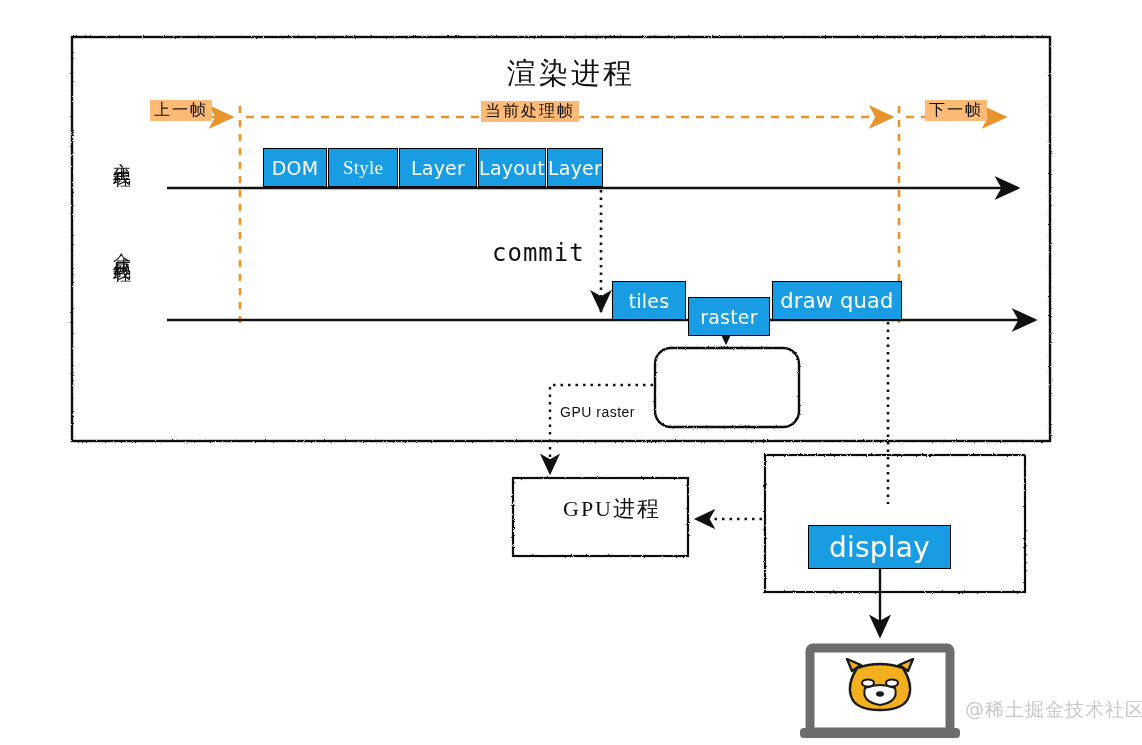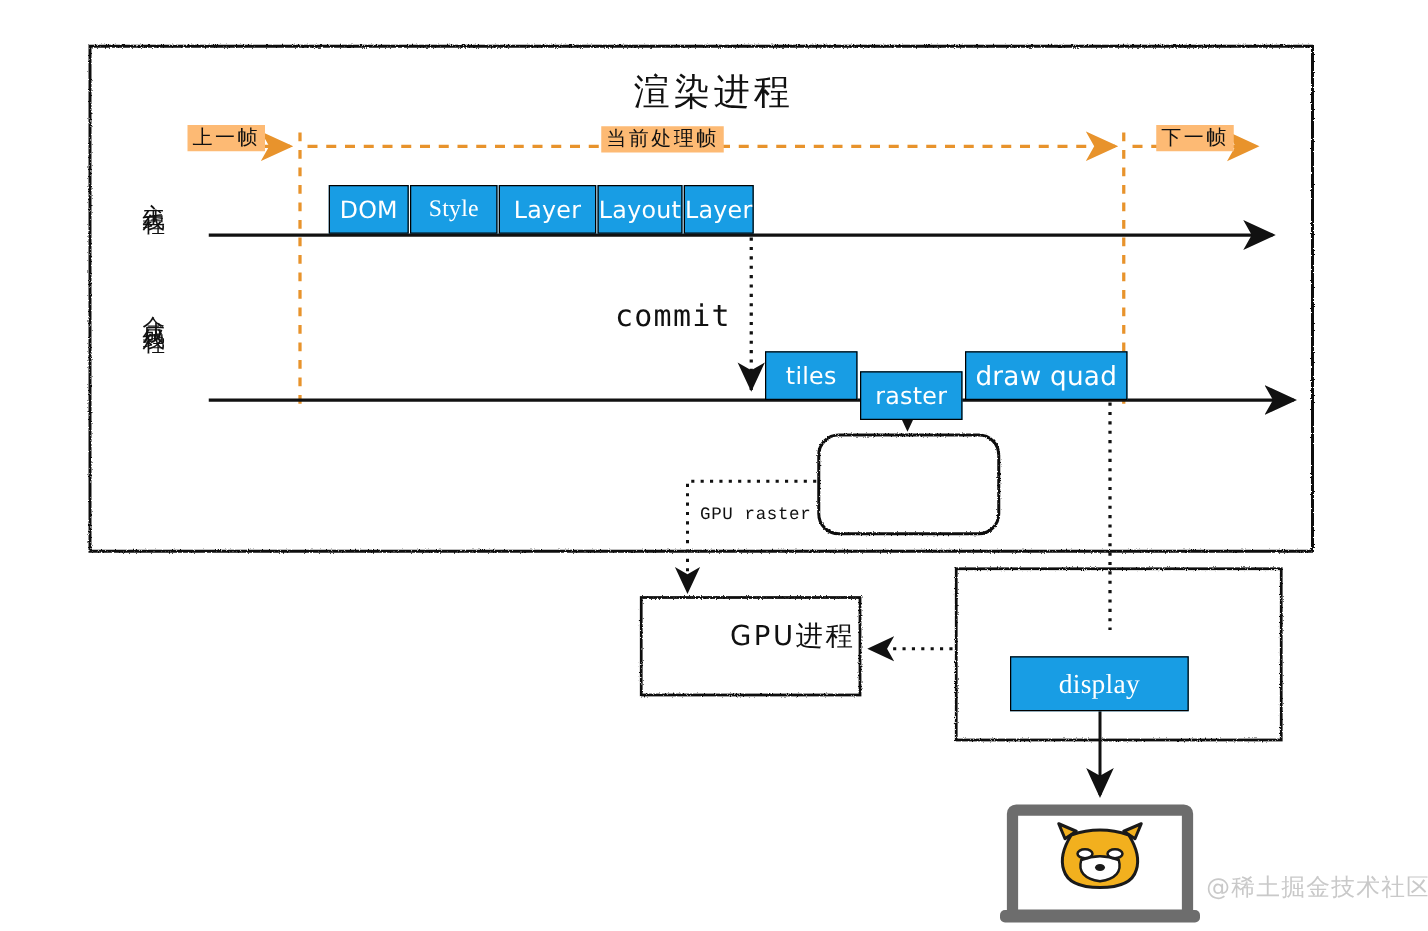--- a/index.html
+++ b/index.html
@@ -15,21 +15,21 @@
            font-size:19px;letter-spacing:.2px;box-sizing:border-box;
            border:1px solid #000000;}
   .bluebox.big{font-size:21px;}
 
   
   .lbl{position:absolute;color:#111;white-space:nowrap;}
   .zh{font-family:"DejaVu Sans","Liberation Sans",sans-serif;}
   .title{font-size:29px;letter-spacing:3px;}
   .frame-lbl{font-size:16px;letter-spacing:2px;background:#fdba74;padding:0 4px;}
   .commit-lbl{font-size:24px;font-family:"DejaVu Sans Mono","Liberation Mono",monospace;letter-spacing:1px;}
-  .gpuraster-lbl{font-size:14px;font-family:Liberation Mono, monospace;
+  .gpuraster-lbl{font-size:14px;font-family:Liberation Sans, sans-serif;
                  letter-spacing:.5px;background:#fff;padding:0 3px;}
   .boxtitle{font-size:22px;letter-spacing:2px;}
   .pooltitle{font-size:21px;letter-spacing:1px;}
 
   
   .vlabel{position:absolute;writing-mode:vertical-rl;text-orientation:upright;
           font-size:18px;letter-spacing:5px;color:#111;line-height:1;}
 
   .watermark{position:absolute;font-size:19px;color:#c9c9c9;letter-spacing:1px;white-space:nowrap;}
 </style>
@@ -149,20 +149,20 @@
 
   <div class="lbl commit-lbl" style="left:492px;top:239px;">commit</div>
 
   <div class="bluebox" style="left:612px;top:281px;width:74px;height:39px;">tiles</div>
   <div class="bluebox" style="left:688px;top:297px;width:82px;height:39px;">raster</div>
   <div class="bluebox big" style="left:772px;top:281px;width:130px;height:39px;">draw quad</div>
 
 
   <div class="lbl gpuraster-lbl" style="left:557px;top:404px;">GPU raster</div>
 
-  <div class="lbl zh boxtitle" style="left:584px;top:494px;">GPU进程</div>
+  <div class="lbl zh boxtitle" style="left:563px;top:494px;font-family:Liberation Serif, serif;">GPU进程</div>
 
 
-  <div class="bluebox big" style="left:808px;top:525px;width:143px;height:44px;font-size:22px;font-family:Liberation Serif, serif;">display</div>
+  <div class="bluebox big" style="left:808px;top:525px;width:143px;height:44px;font-size:28px;">display</div>
 
   <div class="watermark zh" style="left:965px;top:697px;">@稀土掘金技术社区</div>
 
 </div>
 
 </body></html>

